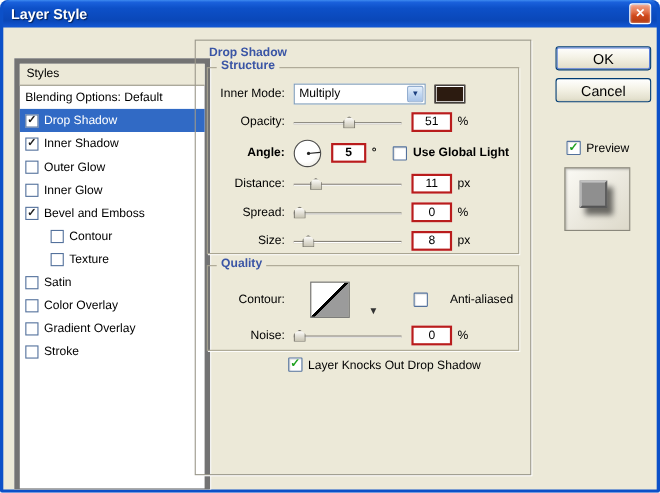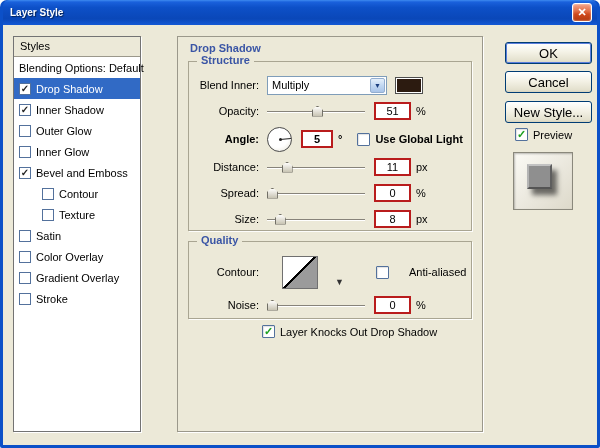--- a/index.html
+++ b/index.html
@@ -3,30 +3,30 @@
 <meta charset="utf-8">
 <style>
   *{box-sizing:border-box;margin:0;padding:0;}
   html,body{width:600px;height:448px;}
   body{font-family:"Liberation Sans",sans-serif;font-size:11px;color:#000;background:#fff;}
 
   .window{position:relative;width:600px;height:448px;background:var(--c-frame,#0C50C8);
     border-radius:7px 7px 2px 2px;padding:0 3px 3px;overflow:hidden;}
   .titlebar{height:25px;display:flex;align-items:center;padding:0 5px 0 7px;border-radius:6px 6px 0 0;
     background:linear-gradient(180deg,#3E8BF0 0%,#1A61DC 8%,#0D50C8 30%,#0A47B8 75%,#1256D2 97%);}
-  .title-text{flex:1;color:#fff;font-weight:bold;font-size:10px;text-shadow:1px 1px 1px rgba(0,0,0,.55);}
+  .title-text{flex:1;color:#fff;font-weight:bold;font-size:13px;text-shadow:1px 1px 1px rgba(0,0,0,.55);}
   .close-btn{width:20px;height:19px;border:1px solid #fff;border-radius:3px;cursor:default;
     background:linear-gradient(180deg,#F4A58B 0%,#E2714B 40%,#D0491C 60%,#B23A10 100%);
     color:#fff;font-weight:bold;font-size:11px;line-height:17px;text-align:center;
     box-shadow:inset 0 0 2px rgba(255,255,255,.7);}
   .dlg-body{position:relative;height:420px;background:var(--c-dialog_bg,#ECE9D8);overflow:hidden;}
 
   
-  .styles-box{position:absolute;left:10px;top:11px;width:128px;height:396px;background:#fff;
-    border:1px solid #737373;box-shadow:1px 1px 0 #fff;}
+  .styles-box{position:absolute;left:10px;top:28px;width:178px;height:396px;background:#fff;
+    border:5px solid #737373;box-shadow:1px 1px 0 #fff;}
   .styles-header{height:20px;line-height:19px;padding-left:6px;background:var(--c-dialog_bg,#ECE9D8);
     border-bottom:1px solid #9B988B;}
   .list-row{height:21px;display:flex;align-items:center;gap:5px;padding-left:5px;white-space:nowrap;}
   .list-row.indent{padding-left:28px;}
   .list-row.selected{background:var(--c-selection,#316AC5);color:#fff;}
   .list-check{width:12px;height:12px;flex:none;background:#fff;border:1px solid #53719C;
     font-size:10px;font-weight:bold;line-height:10px;text-align:center;color:#222;}
 
   
   .main-panel{position:absolute;left:174px;top:11px;width:306px;height:396px;
@@ -160,21 +160,21 @@
         </div>
     </div>
 
     <div class="main-panel">
       <div class="panel-title">Drop Shadow</div>
 
       <div class="group group-structure">
         <span class="group-title">Structure</span>
 
         <div class="row">
-          <span class="row-label">Blend Inner:</span>
+          <span class="row-label">Inner Mode:</span>
           <div class="combo">
             <span>Multiply</span>
             <span class="combo-btn">▼</span>
           </div>
           <span class="swatch" style="background: rgb(44, 27, 16);"></span>
         </div>
 
         <div class="row">
           <span class="row-label">Opacity:</span>
           <div class="slider">
@@ -252,21 +252,20 @@
       </div>
 
       <div class="knockout">
         <span class="xp-check checked">✓</span>
         <span class="cb-label">Layer Knocks Out Drop Shadow</span>
       </div>
     </div>
 
     <button class="btn btn-ok">OK</button>
     <button class="btn btn-cancel">Cancel</button>
-    <button class="btn btn-new-style">New Style...</button>
 
     <div class="preview-row">
       <span class="xp-check checked">✓</span>
       <span class="cb-label">Preview</span>
     </div>
 
     <div class="preview-thumb">
       <div class="preview-square"></div>
     </div>
 

